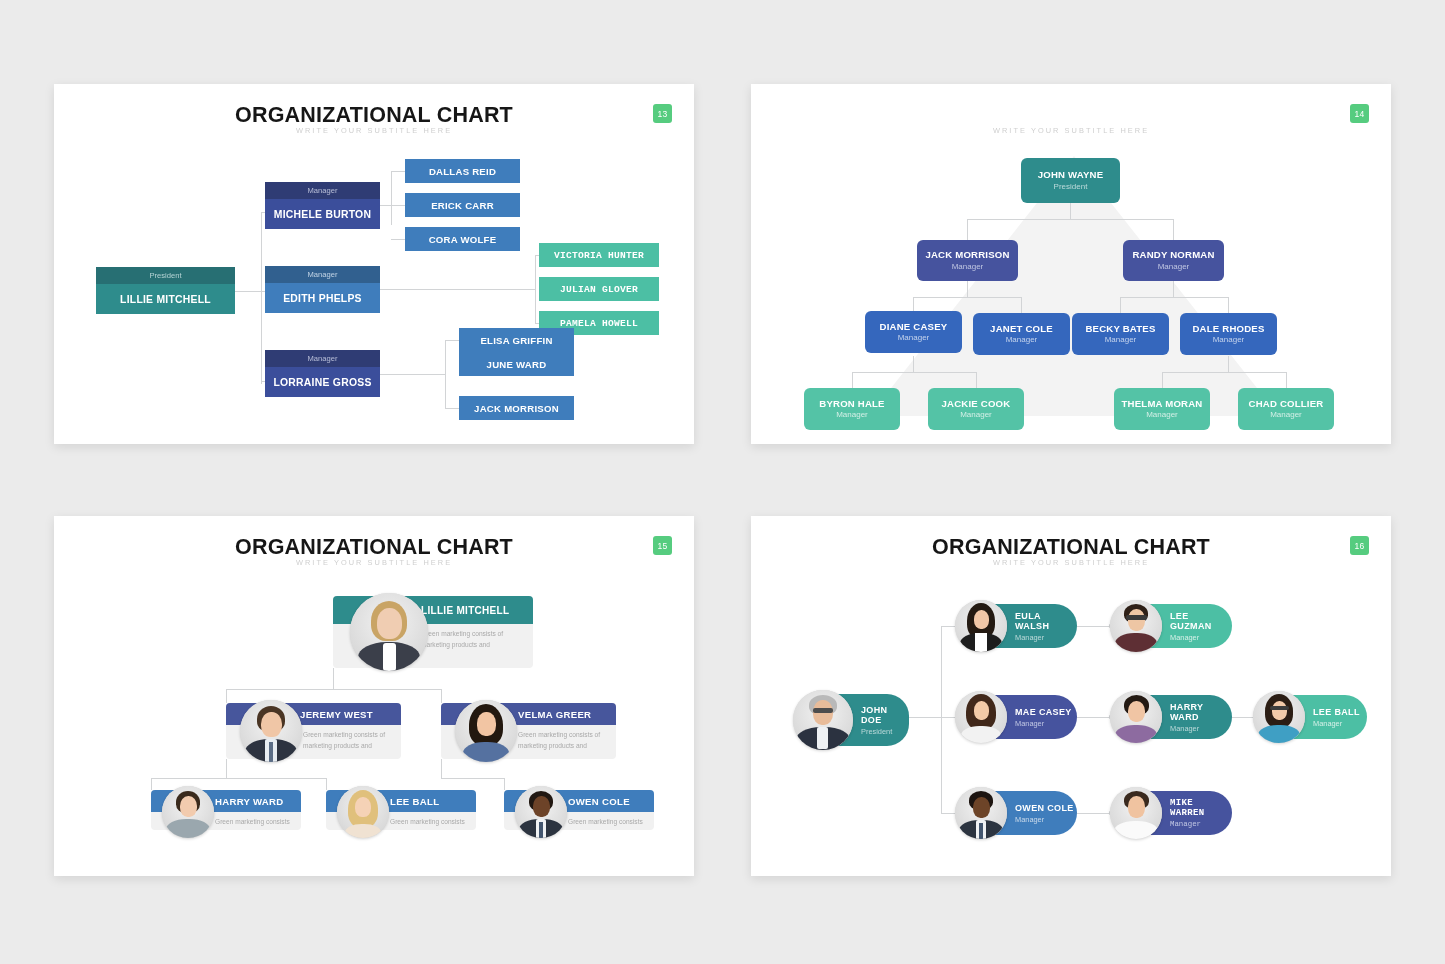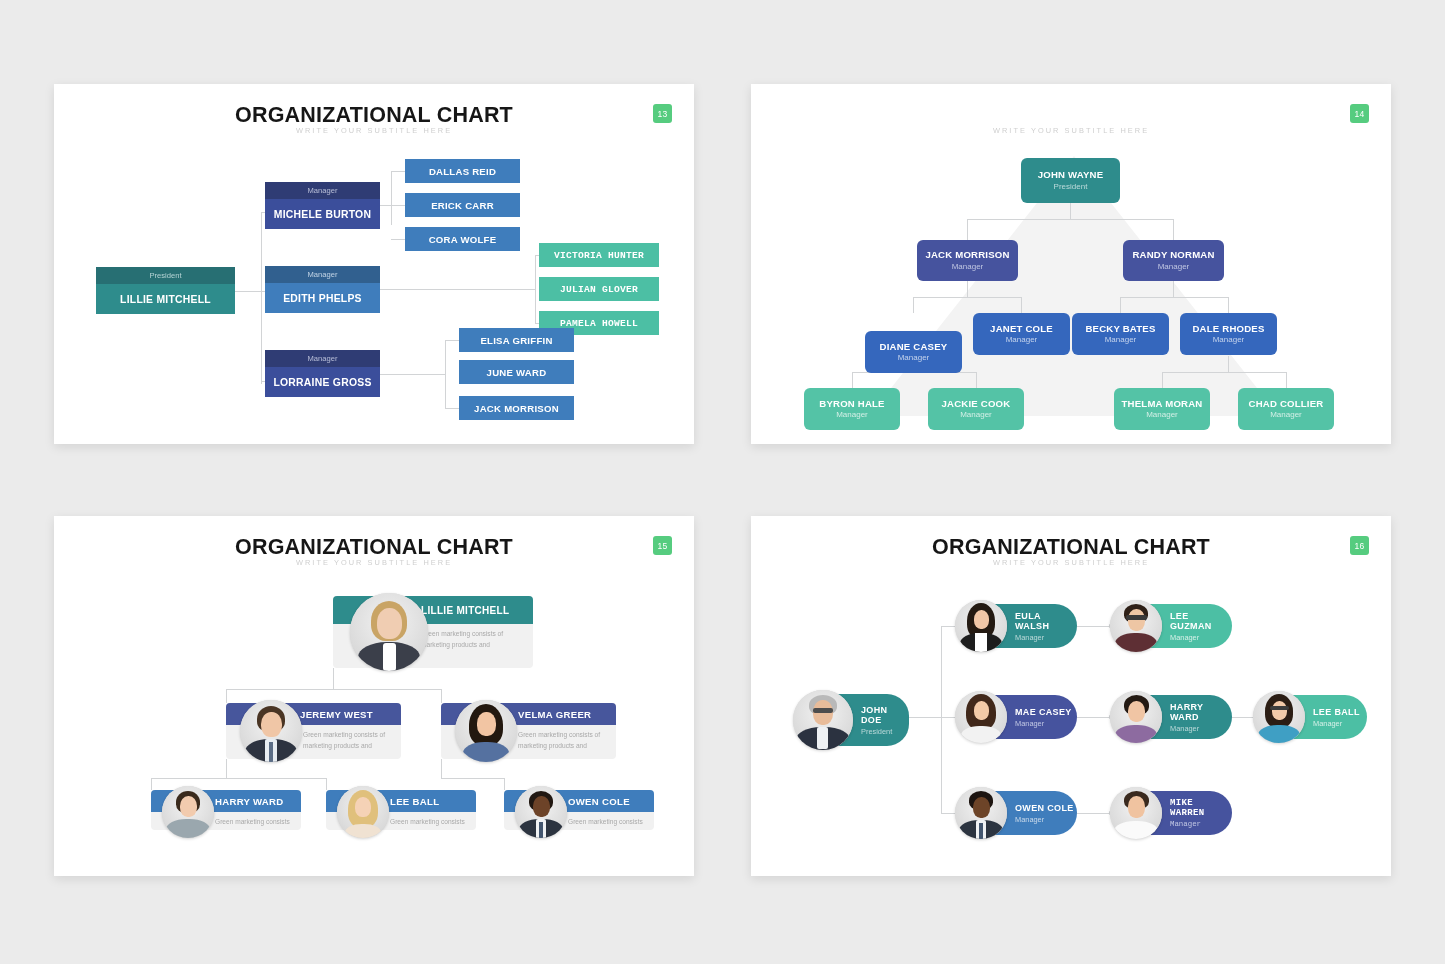--- a/index.html
+++ b/index.html
@@ -232,21 +232,21 @@
 
     <div class="s1box one c-blue2" style="left:351px; top:75px; width:115px;">DALLAS REID</div>
     <div class="s1box one c-blue2" style="left:351px; top:109px; width:115px;">ERICK CARR</div>
     <div class="s1box one c-blue2" style="left:351px; top:143px; width:115px;">CORA WOLFE</div>
 
     <div class="s1box one c-green" style="left:485px; top:159px; width:120px;">VICTORIA HUNTER</div>
     <div class="s1box one c-green" style="left:485px; top:193px; width:120px;">JULIAN GLOVER</div>
     <div class="s1box one c-green" style="left:485px; top:227px; width:120px;">PAMELA HOWELL</div>
 
     <div class="s1box one c-blue2" style="left:405px; top:244px; width:115px;">ELISA GRIFFIN</div>
-    <div class="s1box one c-blue2" style="left:405px; top:276px; width:115px;">JUNE WARD</div>
+    <div class="s1box one c-blue2" style="left:405px; top:268px; width:115px;">JUNE WARD</div>
     <div class="s1box one c-blue2" style="left:405px; top:312px; width:115px;">JACK MORRISON</div>
   </div>
 
   <div class="slide" id="slide-2">
     <div class="pyramid-bg"></div>
     <div class="slide-subtitle">WRITE YOUR SUBTITLE HERE</div>
     <div class="slide-badge">14</div>
 
     <div class="ln lnv" style="left:319px; top:119px; height:16px;"></div>
     <div class="ln lnh" style="left:216px; top:135px; width:206px;"></div>
@@ -278,21 +278,21 @@
 
     <div class="s2box p-navy" style="left:166px; top:156px; width:101px; height:41px;">
       <div class="nm">JACK MORRISON</div>
       <div class="rl">Manager</div>
     </div>
     <div class="s2box p-navy" style="left:372px; top:156px; width:101px; height:41px;">
       <div class="nm">RANDY NORMAN</div>
       <div class="rl">Manager</div>
     </div>
 
-    <div class="s2box p-blue" style="left:114px; top:247px; width:97px; height:42px;">
+    <div class="s2box p-blue" style="left:114px; top:227px; width:97px; height:42px;">
       <div class="nm">DIANE CASEY</div>
       <div class="rl">Manager</div>
     </div>
     <div class="s2box p-blue" style="left:222px; top:229px; width:97px; height:42px;">
       <div class="nm">JANET COLE</div>
       <div class="rl">Manager</div>
     </div>
     <div class="s2box p-blue" style="left:321px; top:229px; width:97px; height:42px;">
       <div class="nm">BECKY BATES</div>
       <div class="rl">Manager</div>

